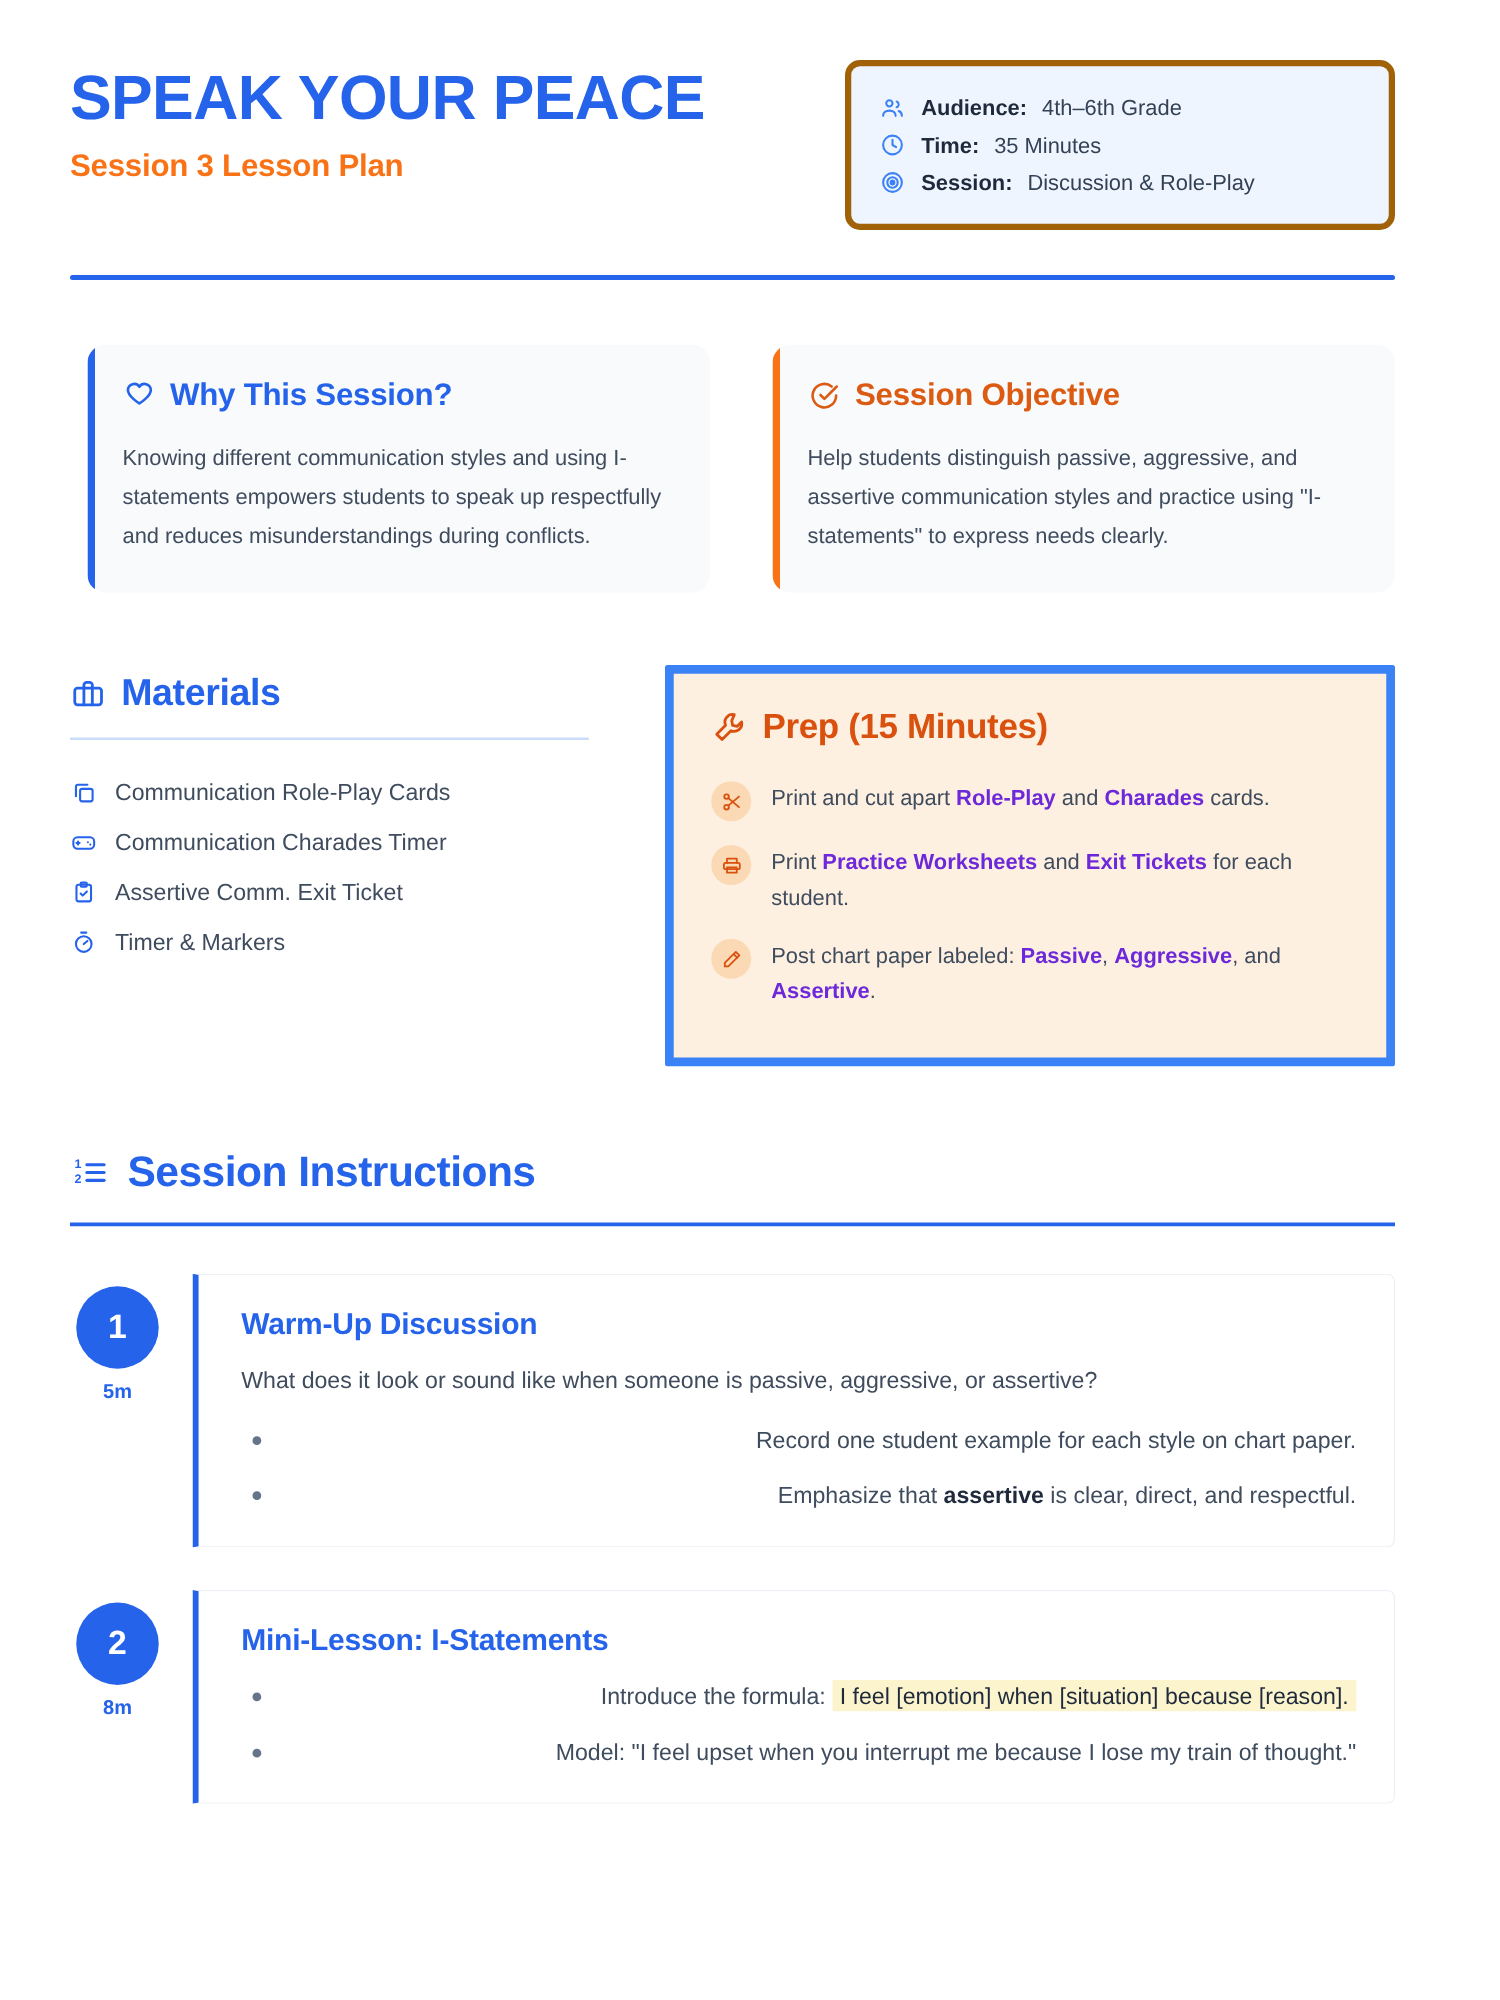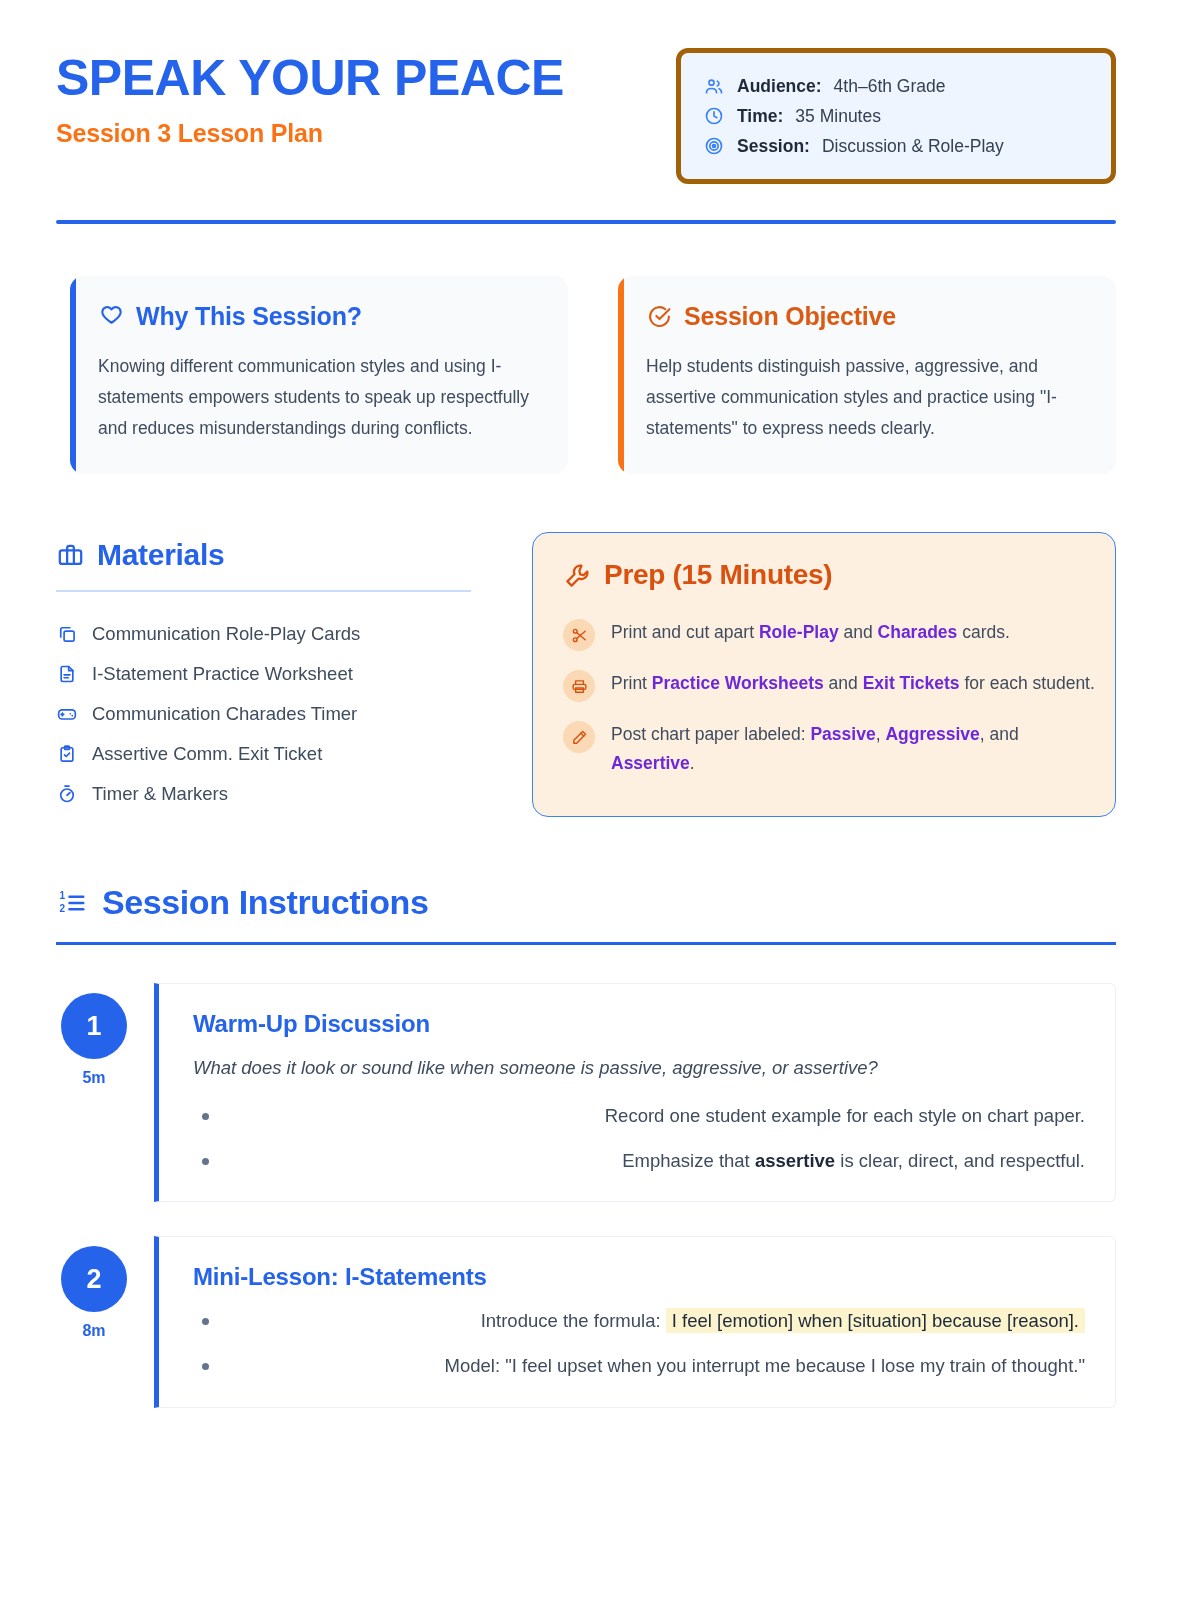--- a/index.html
+++ b/index.html
@@ -150,22 +150,22 @@
     gap: 14px;
     padding: 9px 0;
     font-size: 18.5px;
     color: #3F4C5E;
   }
   .mat-item .ico { width: 22px; height: 22px; flex:0 0 22px; color:#2563EB; display:flex; align-items:center; justify-content:center;}
 
   .prep {
     flex: 1 1 auto;
     background: #FEF0E0;
-    border: 1px solid #3b82f6;
-    border-radius: 16px;
+    border: 7px solid #3b82f6;
+    border-radius: 2px;
     padding: 26px 20px 30px 30px;
   }
   .prep-head {
     display: flex;
     align-items: center;
     gap: 13px;
     font-size: 28px;
     font-weight: 700;
     color: #D9500F;
     letter-spacing: -0.3px;
@@ -252,21 +252,20 @@
   }
   .step-title {
     font-size: 24px;
     font-weight: 700;
     color: #2563EB;
     letter-spacing: -0.2px;
     margin-bottom: 16px;
   }
   .step-prompt {
     font-size: 18.5px;
-    font-style: italic;
     color: #3F4C5E;
     margin-bottom: 20px;
     line-height: 1.5;
   }
   .step-bullets { list-style: none; }
   .step-bullets li {
     position: relative;
     padding-left: 34px;
     font-size: 18.5px;
     line-height: 1.55;
@@ -386,31 +385,20 @@
       <div class="mat-item">
         <span class="ico">
           <svg width="20" height="20" viewBox="0 0 24 24" fill="none" stroke="currentColor" stroke-width="2" stroke-linecap="round" stroke-linejoin="round">
             <rect x="8.5" y="8.5" width="12" height="12" rx="2"></rect>
               <path d="M15.5 4.5h-9a2 2 0 0 0-2 2v9"></path>
           </svg>
         </span>
         <span>Communication Role-Play Cards</span>
       </div>
 
-      <div class="mat-item">
-        <span class="ico">
-          <svg width="20" height="20" viewBox="0 0 24 24" fill="none" stroke="currentColor" stroke-width="2" stroke-linecap="round" stroke-linejoin="round">
-            <path d="M14 3H7a2 2 0 0 0-2 2v14a2 2 0 0 0 2 2h10a2 2 0 0 0 2-2V8z"></path>
-              <path d="M14 3v5h5"></path>
-              <path d="M8.5 13h7"></path>
-              <path d="M8.5 16.5h5"></path>
-          </svg>
-        </span>
-        <span>I-Statement Practice Worksheet</span>
-      </div>
 
       <div class="mat-item">
         <span class="ico">
           <svg width="20" height="20" viewBox="0 0 24 24" fill="none" stroke="currentColor" stroke-width="2" stroke-linecap="round" stroke-linejoin="round">
             <rect x="2" y="7" width="20" height="11" rx="4"></rect>
               <path d="M6.5 11v3"></path>
               <path d="M5 12.5h3"></path>
               <circle cx="16" cy="11.8" r="1" fill="currentColor" stroke="none"></circle>
               <circle cx="18.3" cy="14" r="1" fill="currentColor" stroke="none"></circle>
           </svg>

